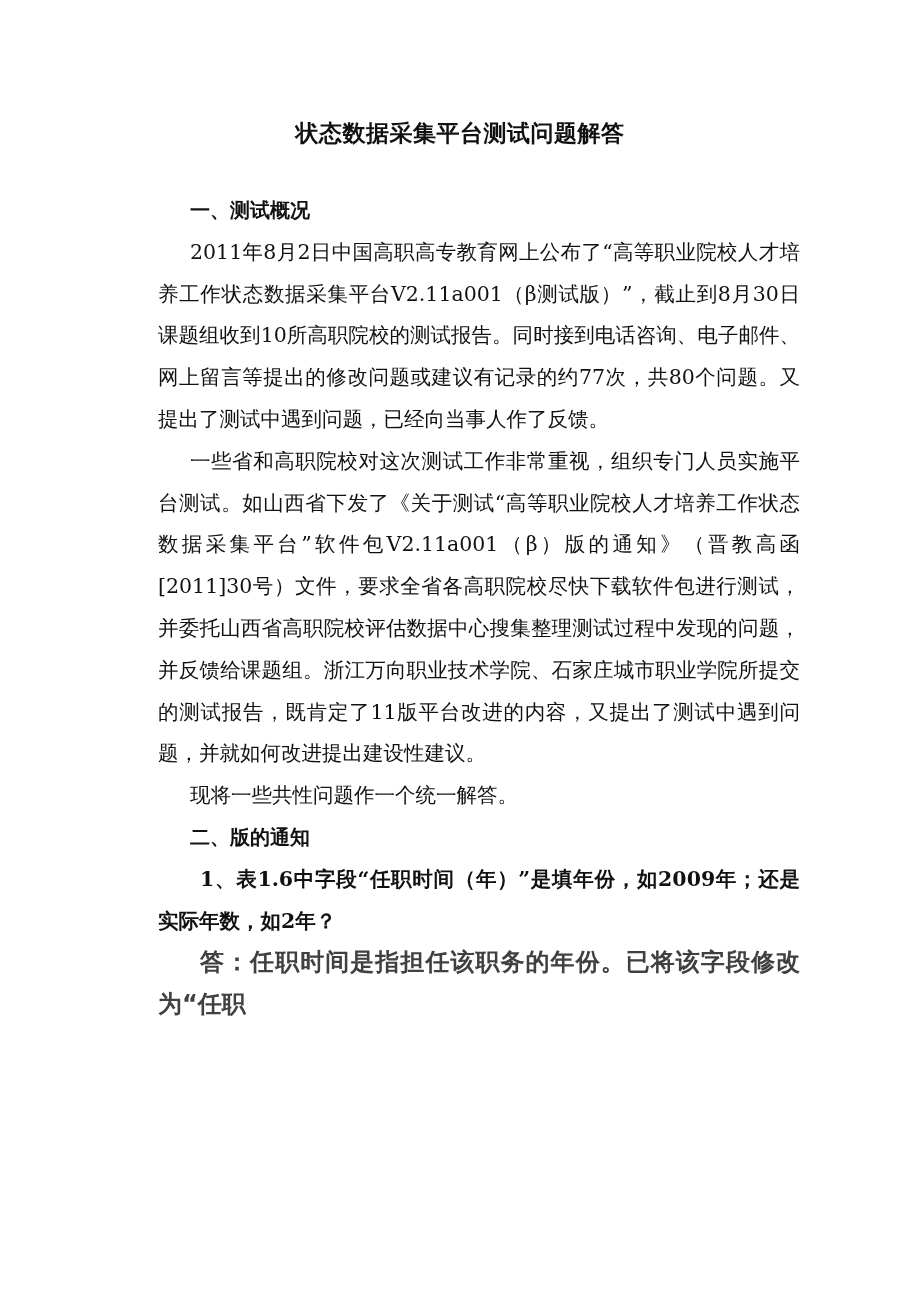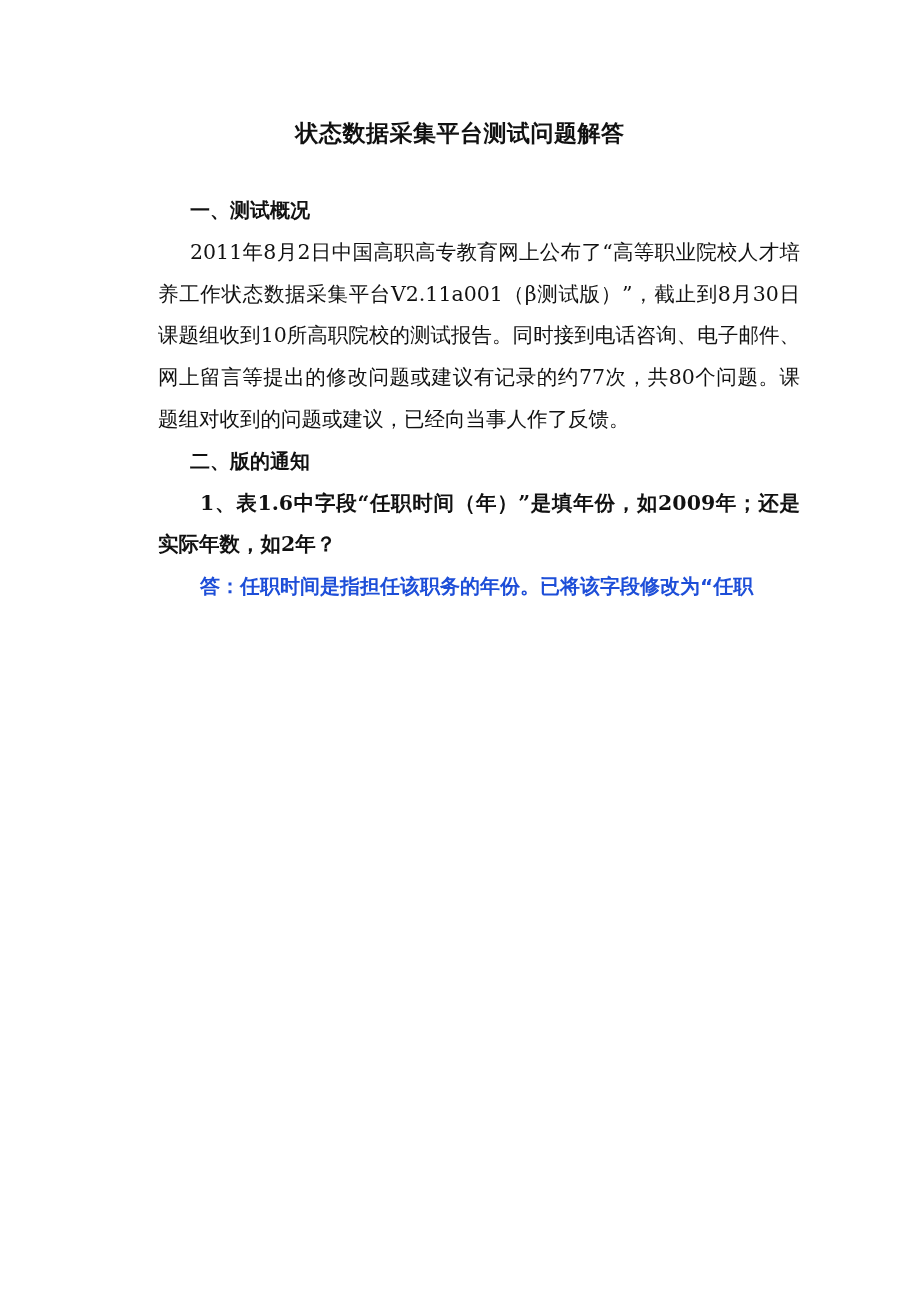--- a/index.html
+++ b/index.html
@@ -9,29 +9,31 @@
   .title { position: absolute; top: 118px; left: 0; width: 920px; text-align: center;
            font-family: "DejaVu Sans", "Liberation Sans", sans-serif; font-weight: bold;
            font-size: 23px; letter-spacing: 0.5px; color: #111; }
   .body { position: absolute; top: 190px; left: 140px; width: 642px;
           font-size: 20.5px; line-height: 41.8px; text-align: justify; margin-left: 18px; }
   .body p { margin: 0; }
   .indent { text-indent: 32px; }
   .h { font-family: "DejaVu Sans", "Liberation Sans", sans-serif; font-weight: bold;
        padding-left: 32px; font-size: 20px; }
   .q { text-indent: 42px; font-weight: bold; }
-  .ans { text-indent: 42px; color: #1d4ed8; font-weight: bold;
-         font-family: "DejaVu Sans", "Liberation Sans", sans-serif; font-size: 20px; }
+  .ans { text-indent: 42px; color: #404040; font-weight: bold;
+         font-family: "DejaVu Sans", "Liberation Sans", sans-serif; font-size: 24px; }
 </style>
 </head>
 <body>
 
 <div class="page">
   <div class="title">状态数据采集平台测试问题解答</div>
 
   <div class="body">
     <p class="h">一、测试概况</p>
-    <p class="indent">2011年8月2日中国高职高专教育网上公布了“高等职业院校人才培养工作状态数据采集平台V2.11a001（β测试版）”，截止到8月30日课题组收到10所高职院校的测试报告。同时接到电话咨询、电子邮件、网上留言等提出的修改问题或建议有记录的约77次，共80个问题。课题组对收到的问题或建议，已经向当事人作了反馈。</p>
+    <p class="indent">2011年8月2日中国高职高专教育网上公布了“高等职业院校人才培养工作状态数据采集平台V2.11a001（β测试版）”，截止到8月30日课题组收到10所高职院校的测试报告。同时接到电话咨询、电子邮件、网上留言等提出的修改问题或建议有记录的约77次，共80个问题。又提出了测试中遇到问题，已经向当事人作了反馈。</p>
+    <p class="indent">一些省和高职院校对这次测试工作非常重视，组织专门人员实施平台测试。如山西省下发了《关于测试“高等职业院校人才培养工作状态数据采集平台”软件包V2.11a001（β）版的通知》（晋教高函[2011]30号）文件，要求全省各高职院校尽快下载软件包进行测试，并委托山西省高职院校评估数据中心搜集整理测试过程中发现的问题，并反馈给课题组。浙江万向职业技术学院、石家庄城市职业学院所提交的测试报告，既肯定了11版平台改进的内容，又提出了测试中遇到问题，并就如何改进提出建设性建议。</p>
+    <p class="indent">现将一些共性问题作一个统一解答。</p>
     <p class="h">二、版的通知</p>
     <p class="q">1、表1.6中字段“任职时间（年）”是填年份，如2009年；还是实际年数，如2年？</p>
     <p class="ans">答：任职时间是指担任该职务的年份。已将该字段修改为“任职</p>
   </div>
 </div>
 
 </body></html>

